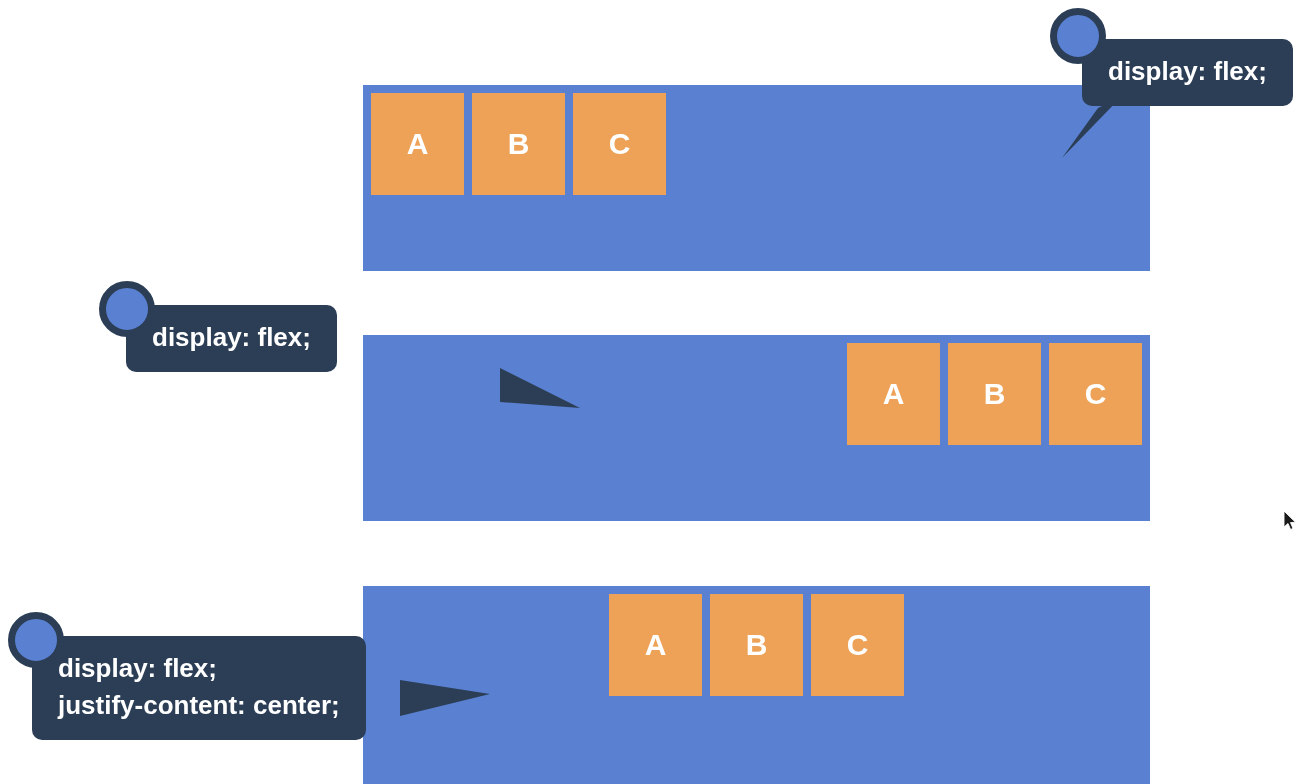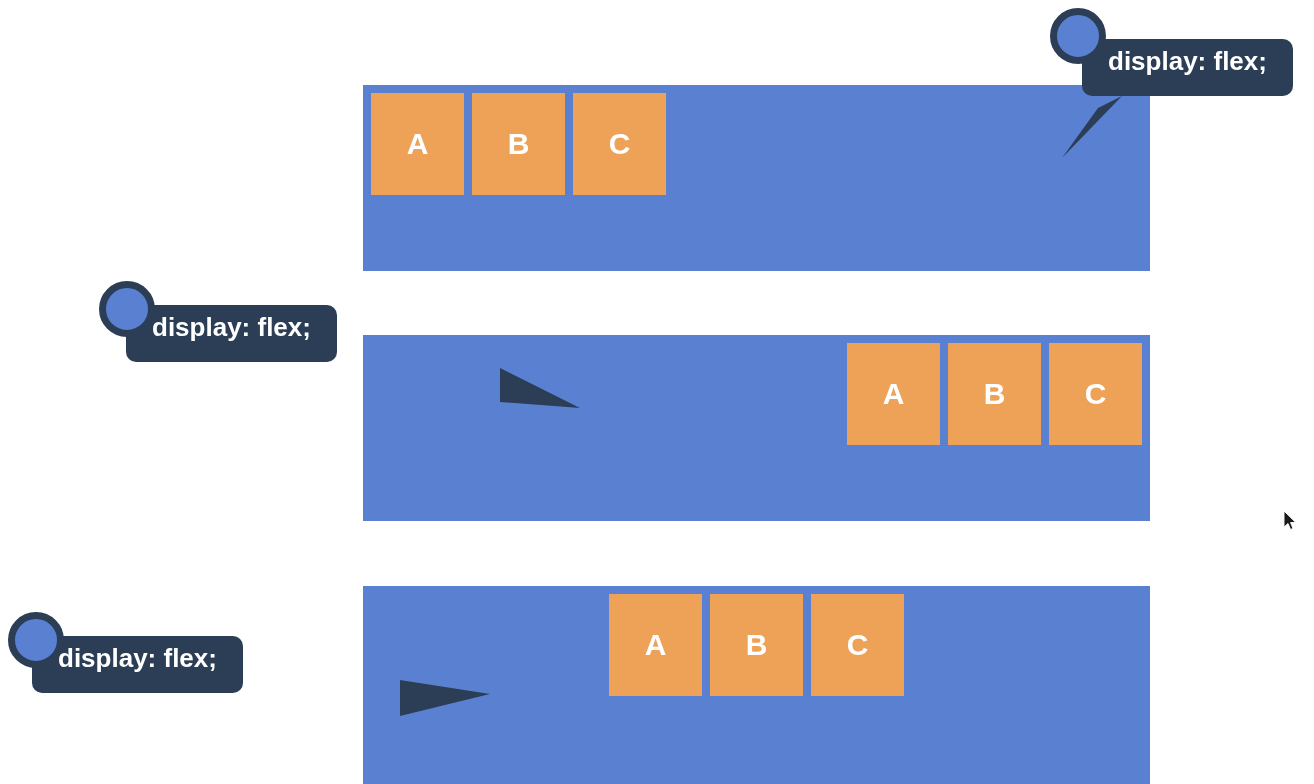--- a/index.html
+++ b/index.html
@@ -65,21 +65,21 @@
 
   
   .callout {
     position: absolute;
   }
   .callout-bubble {
     position: absolute;
     background: #2c3e56;
     border-radius: 10px;
     box-sizing: border-box;
-    padding: 4px 26px 16px 26px;
+    padding: 14px 26px 16px 26px;
     z-index: 3;
   }
   .callout-line {
     color: #ffffff;
     font-size: 26px;
     font-weight: bold;
     font-family: "Liberation Sans", sans-serif;
     line-height: 1.42;
     white-space: nowrap;
   }
@@ -189,20 +189,21 @@
       <span class="item-label">C</span>
     </div>
   </div>
 
   <div class="callout co-3">
     <svg class="callout-tail" viewBox="0 0 90 36">
       <polygon points="0,0 90,14 0,36" fill="#2c3e56"></polygon>
     </svg>
     <div class="callout-bubble">
       <div class="callout-line">display: flex;</div>
+      <div class="callout-line">justify-content: center;</div>
     </div>
     <div class="callout-dot"></div>
   </div>
 
   <svg class="cursor" viewBox="0 0 14 20">
     <polygon points="0,0 0,16 4,12.5 6.6,18.5 9,17.4 6.5,11.6 11.5,11.3" fill="#1a1a1a" stroke="#ffffff" stroke-width="0.9"></polygon>
   </svg>
 
 </div>
 

